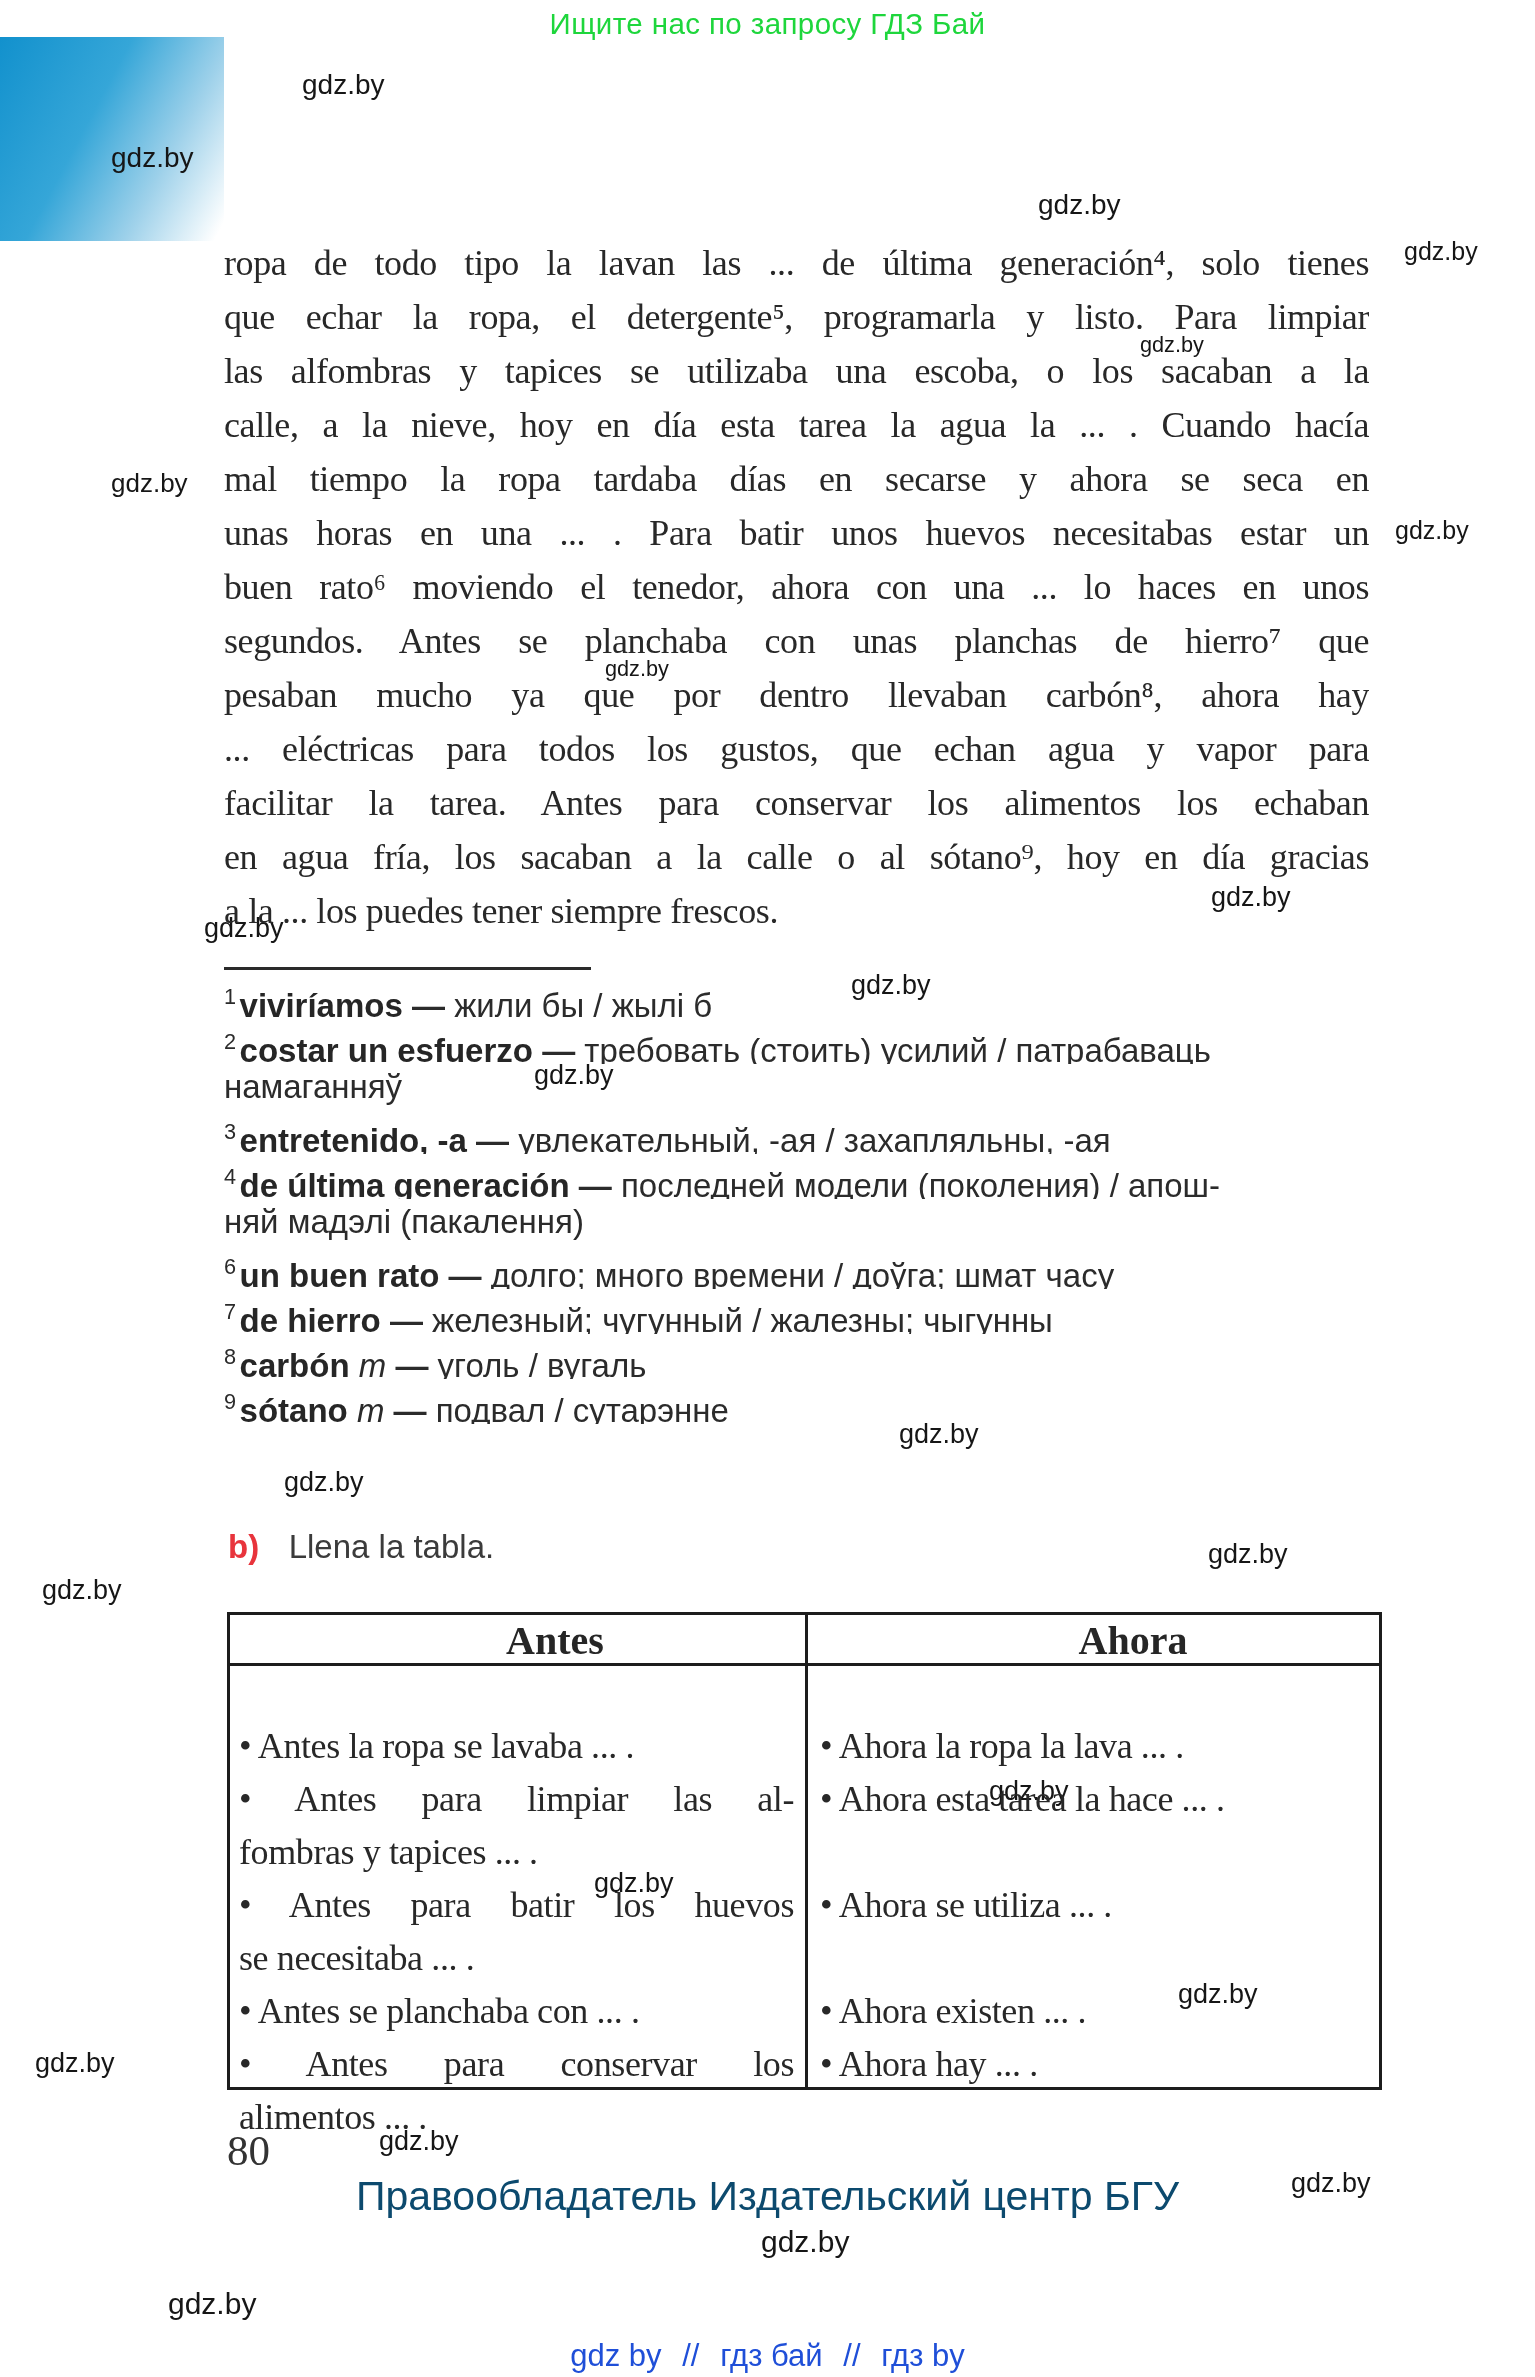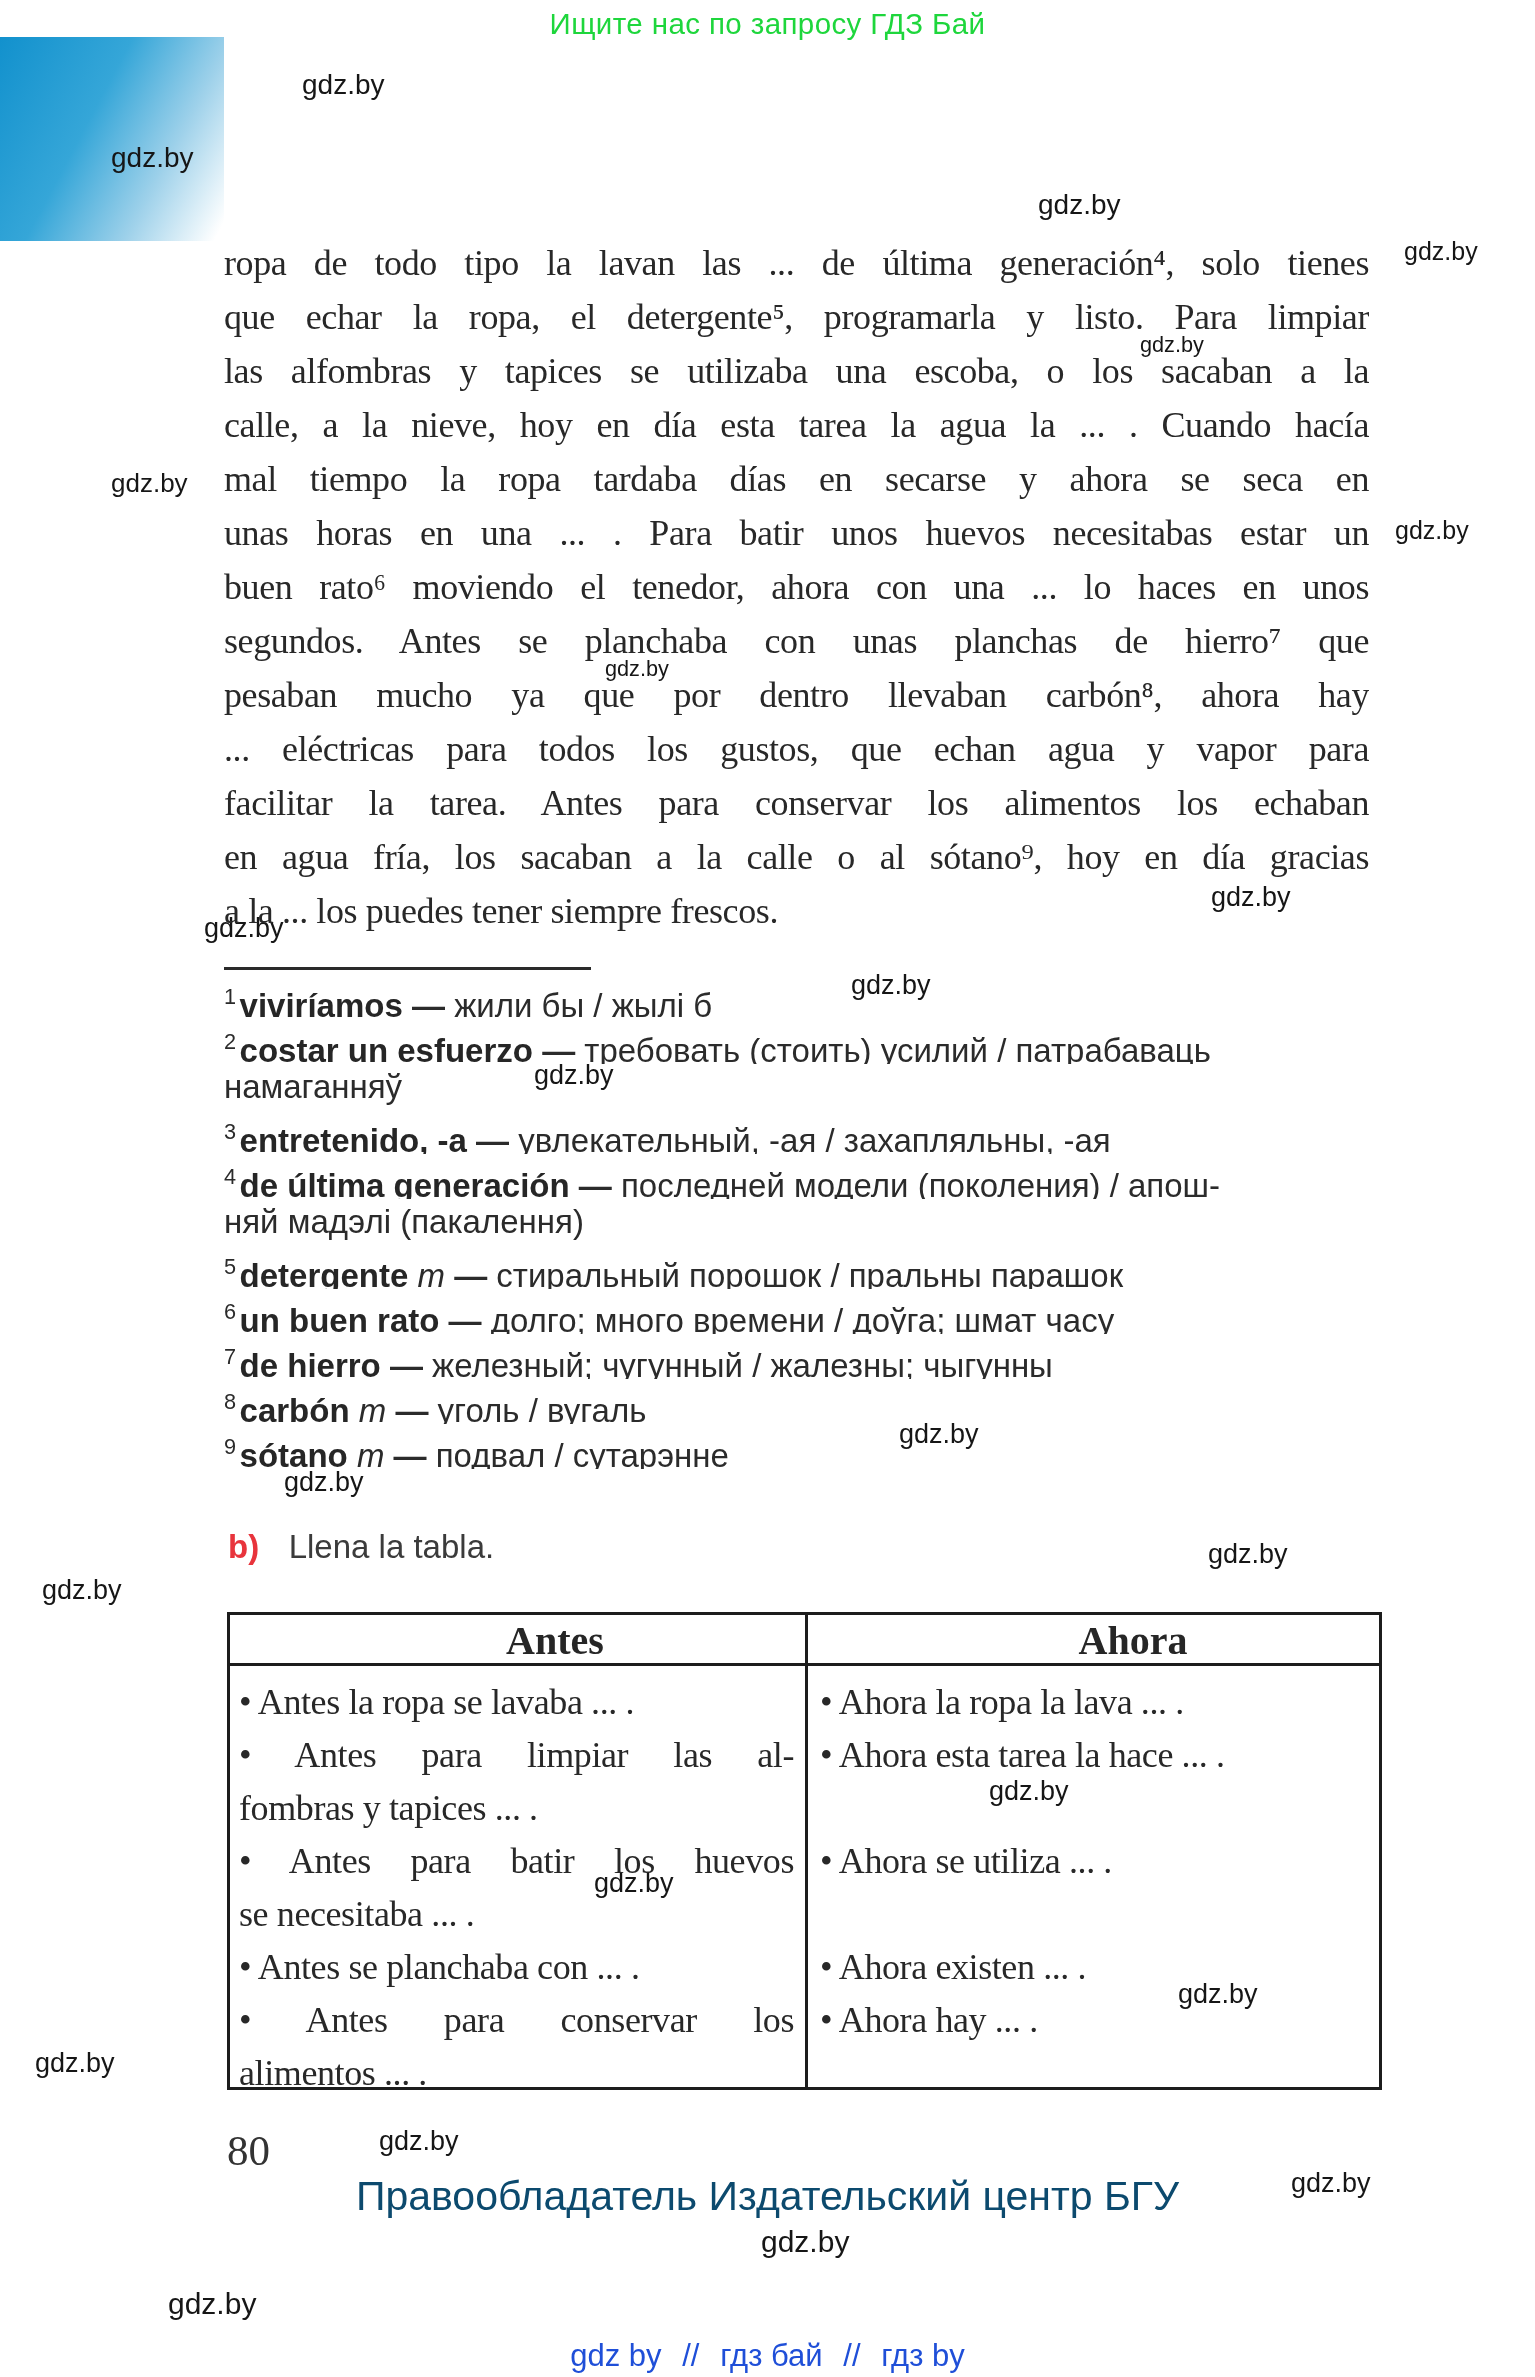--- a/index.html
+++ b/index.html
@@ -53,21 +53,21 @@
           border:3.5px solid #1c1c1c; box-sizing:border-box; }
   .tdiv  { position:absolute; left:805px; top:1612px; width:2.6px; height:478px; background:#1c1c1c; }
   .thline{ position:absolute; left:227px; top:1663px; width:1155px; height:2.6px; background:#1c1c1c; }
   .th {
     position:absolute; top:1617px; width:572px; text-align:center;
     font-weight:700; font-size:40px; color:#262626;padding-left:39px;
   }
   .th.left  { left:230px; }
   .th.right { left:808px;text-align:center; }
   .cell {
-    position:absolute; top:1676px; font-size:36px; line-height:53px;
+    position:absolute; top:1720px; font-size:36px; line-height:53px;
     color:#282828; letter-spacing:-0.4px;
   }
   .cell.left  { left:239px; width:555px; }
   .cell.right { left:820px; width:550px; }
   .tline { height:53px; overflow:hidden; }
   .tline.stretch { text-align:justify; text-align-last:justify; }
   
   .pagenum { position:absolute; left:227px; top:2126px; font-size:43px; color:#333333; }
   .copyright {
     position:absolute; left:0; top:2173px; width:100%; text-align:center;
@@ -132,21 +132,20 @@
 </div>
 
 <div class="fnrule"></div>
 <div class="fns">
   <div class="fn-row"><span class="fn-num">1</span><span class="fn-term">viviríamos</span> <span class="fn-gender"></span> <span class="fn-dash">—</span> <span class="fn-trans">жили бы / жылі б</span></div>
   <div class="fn-row"><span class="fn-num">2</span><span class="fn-term">costar un esfuerzo</span> <span class="fn-gender"></span> <span class="fn-dash">—</span> <span class="fn-trans">требовать (стоить) усилий / патрабаваць</span></div>
   <div class="fn-row"><span class="fn-trans">намаганняў</span></div>
   <div class="fn-row"><span class="fn-num">3</span><span class="fn-term">entretenido, -a</span> <span class="fn-gender"></span> <span class="fn-dash">—</span> <span class="fn-trans">увлекательный, -ая / захапляльны, -ая</span></div>
   <div class="fn-row"><span class="fn-num">4</span><span class="fn-term">de última generación</span> <span class="fn-gender"></span> <span class="fn-dash">—</span> <span class="fn-trans">последней модели (поколения) / апош-</span></div>
   <div class="fn-row"><span class="fn-trans">няй мадэлі (пакалення)</span></div>
-  <div class="fn-row"><span class="fn-num">5</span><span class="fn-term">detergente</span> <span class="fn-gender">m</span> <span class="fn-dash">—</span> <span class="fn-trans">стиральный порошок / пральны парашок</span></div>
   <div class="fn-row"><span class="fn-num">6</span><span class="fn-term">un buen rato</span> <span class="fn-gender"></span> <span class="fn-dash">—</span> <span class="fn-trans">долго; много времени / доўга; шмат часу</span></div>
   <div class="fn-row"><span class="fn-num">7</span><span class="fn-term">de hierro</span> <span class="fn-gender"></span> <span class="fn-dash">—</span> <span class="fn-trans">железный; чугунный / жалезны; чыгунны</span></div>
   <div class="fn-row"><span class="fn-num">8</span><span class="fn-term">carbón</span> <span class="fn-gender">m</span> <span class="fn-dash">—</span> <span class="fn-trans">уголь / вугаль</span></div>
   <div class="fn-row"><span class="fn-num">9</span><span class="fn-term">sótano</span> <span class="fn-gender">m</span> <span class="fn-dash">—</span> <span class="fn-trans">подвал / сутарэнне</span></div>
 </div>
 
 <div class="taskb">
   <span class="blabel">b)</span><span>Llena la tabla.</span>
 </div>
 

